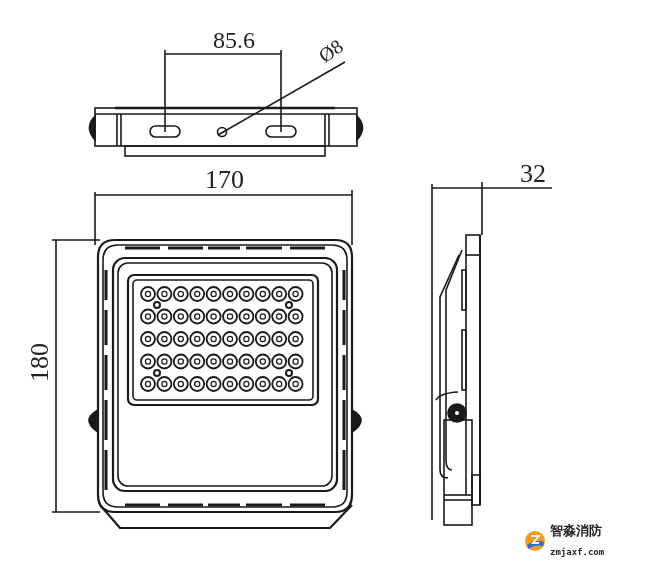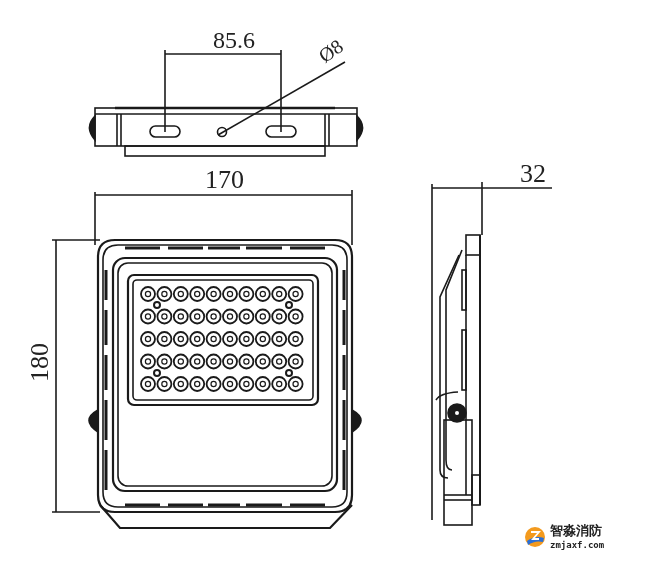--- a/index.html
+++ b/index.html
@@ -3,21 +3,21 @@
 <meta charset="utf-8">
 <style>
   html, body { margin:0; padding:0; background:#ffffff; }
   body { width:649px; height:579px; position:relative; overflow:hidden; font-family:"Liberation Serif", serif; }
   svg.drawing { position:absolute; left:0; top:0; }
   .dim { font-family:"Liberation Serif", serif; fill:#222; }
   .wm { position:absolute; left:524px; top:524px; display:flex; align-items:center; gap:4px; }
   .wm-logo { width:22px; height:22px; }
   .wm-text { display:flex; flex-direction:column; line-height:1; }
   .wm-cn { font-family:"DejaVu Sans", sans-serif; font-size:13px; font-weight:bold; color:#222; }
-  .wm-url { font-family:"DejaVu Sans Mono", monospace; font-size:9px; font-weight:bold; color:#222; margin-top:4px; }
+  .wm-url { font-family:"DejaVu Sans Mono", monospace; font-size:9px; font-weight:bold; color:#222; margin-top:11px; }
 </style>
 </head>
 <body>
 
 <svg class="drawing" width="649" height="579" viewBox="0 0 649 579" xmlns="http://www.w3.org/2000/svg">
   <g fill="none" stroke="#1a1a1a" stroke-width="1.6">
 
     <g>
 
       <line x1="165" y1="50" x2="165" y2="132"></line>

